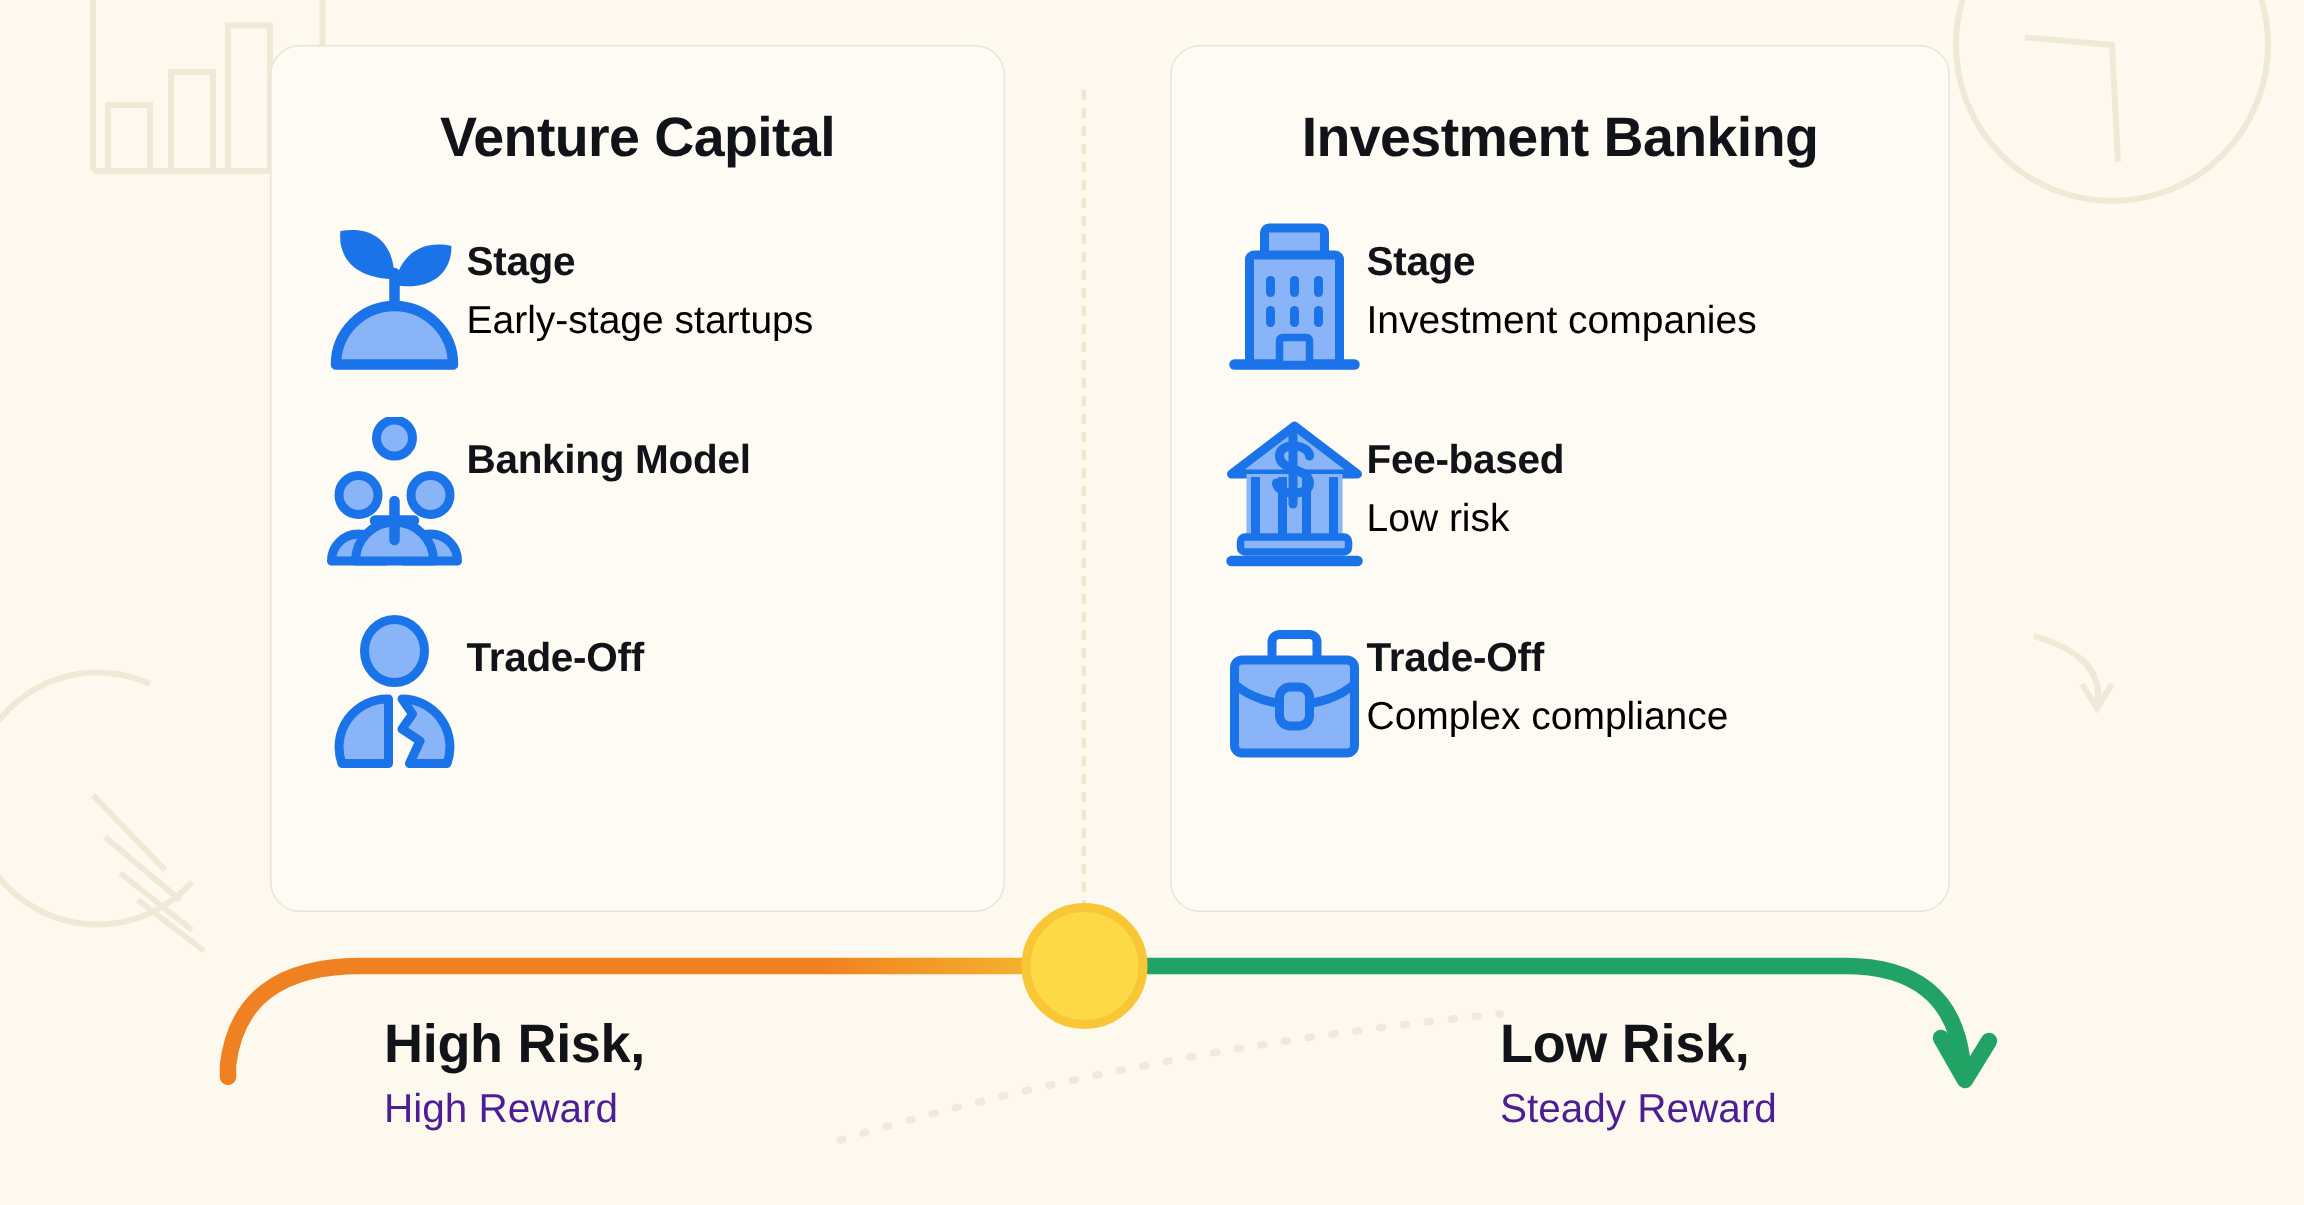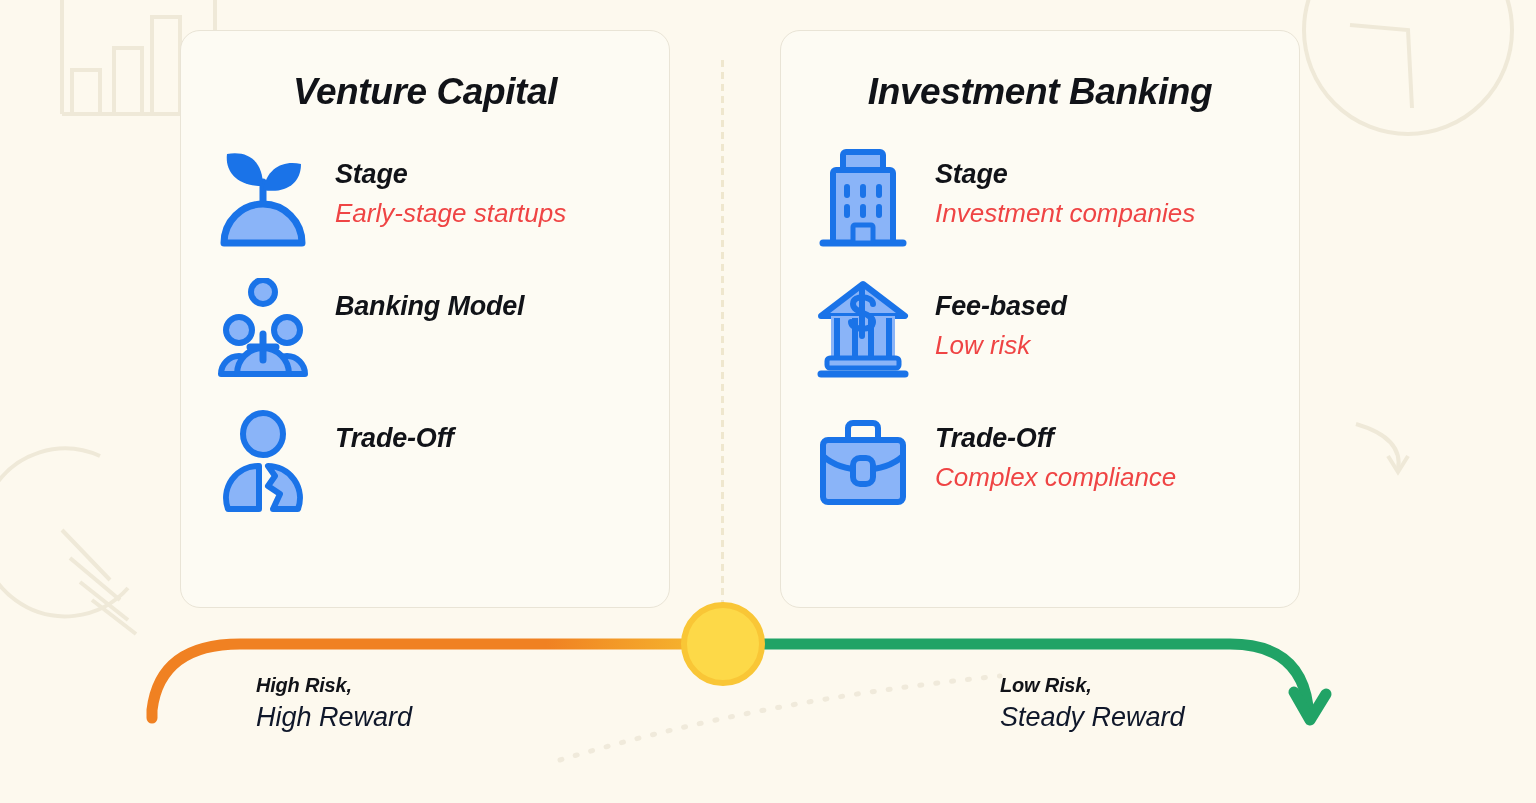--- a/index.html
+++ b/index.html
@@ -15,21 +15,20 @@
     background: #FDF9EE;
     position: relative;
   }
 
   #stage {
     position: relative;
     width: 1536px;
     height: 803px;
     background: #FDF9EE;
     overflow: hidden;
-    font-style: italic;
   }
 
   
   .bg-deco {
     position: absolute;
     inset: 0;
     width: 1536px;
     height: 803px;
     pointer-events: none;
   }
@@ -56,21 +55,20 @@
     letter-spacing: -0.4px;
     line-height: 1.15;
     margin-bottom: 30px;
   }
 
   .rows { display: flex; flex-direction: column; }
 
   .row {
     display: flex;
     align-items: flex-start;
-    gap: 24px;
     margin-bottom: 22px;
   }
 
   .row-icon {
     flex: 0 0 auto;
     width: 96px;
     height: 110px;
     display: flex;
     align-items: center;
     justify-content: center;
@@ -87,21 +85,21 @@
     font-weight: bold;
     color: #111318;
     letter-spacing: -0.2px;
     line-height: 1.2;
     margin-bottom: 5px;
   }
 
   .row-desc {
     font-size: 26px;
     font-weight: normal;
-    color: #ef4444;
+    color: #000000;
     line-height: 1.42;
     max-width: 250px;
   }
   .card-right .row-desc { max-width: 270px; }
 
   
   .center-divider {
     position: absolute;
     left: 721px;
     top: 60px;
@@ -132,30 +130,30 @@
     background: #FDD948;
     border: 6px solid #F9C636;
   }
 
   
   .caption {
     position: absolute;
     font-size: 1px;
   }
   .cap-strong {
-    font-size: 20px;
+    font-size: 36px;
     font-weight: bold;
     color: #111318;
     line-height: 1.35;
     letter-spacing: -0.2px;
   }
   .cap-sub {
     font-size: 27px;
     font-weight: normal;
-    color: #0f172a;
+    color: #4c1d95;
     line-height: 1.35;
   }
   .cap-left  { left: 256px; top: 672px; text-align: left; }
   .cap-right { left: 1000px; top: 672px; text-align: left; }
 </style>
 </head>
 <body>
 
 <div id="stage">
 

